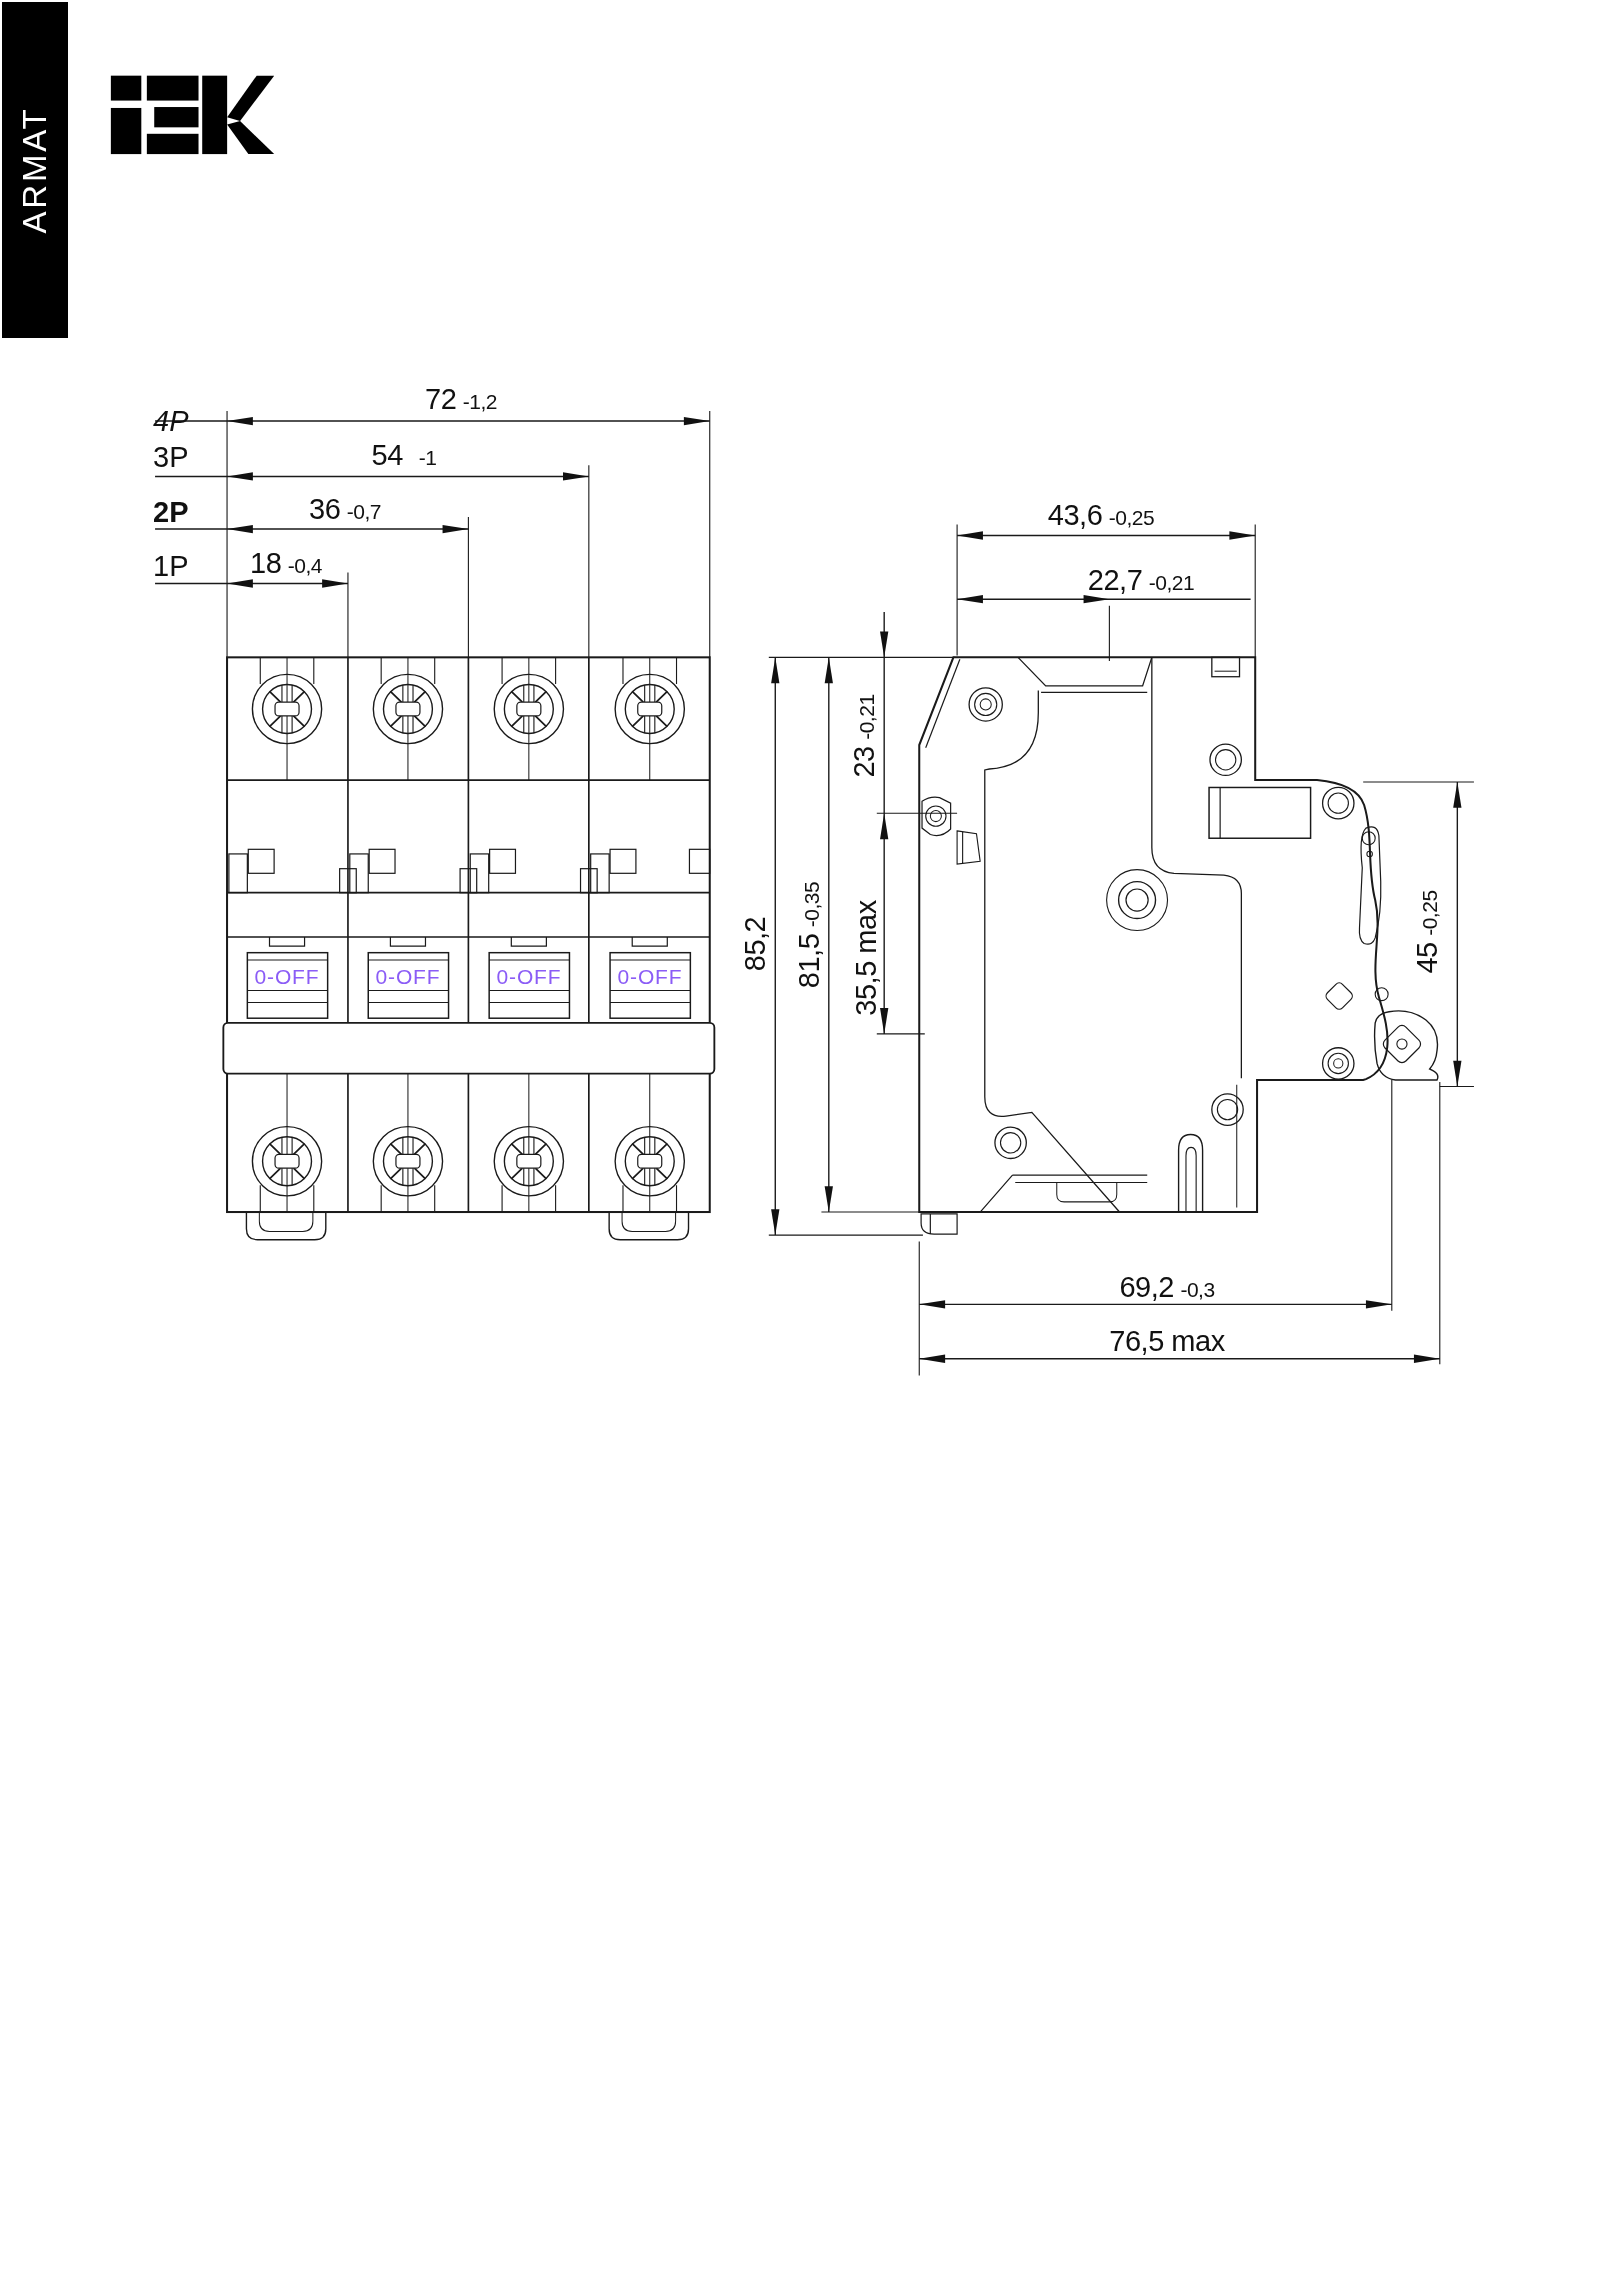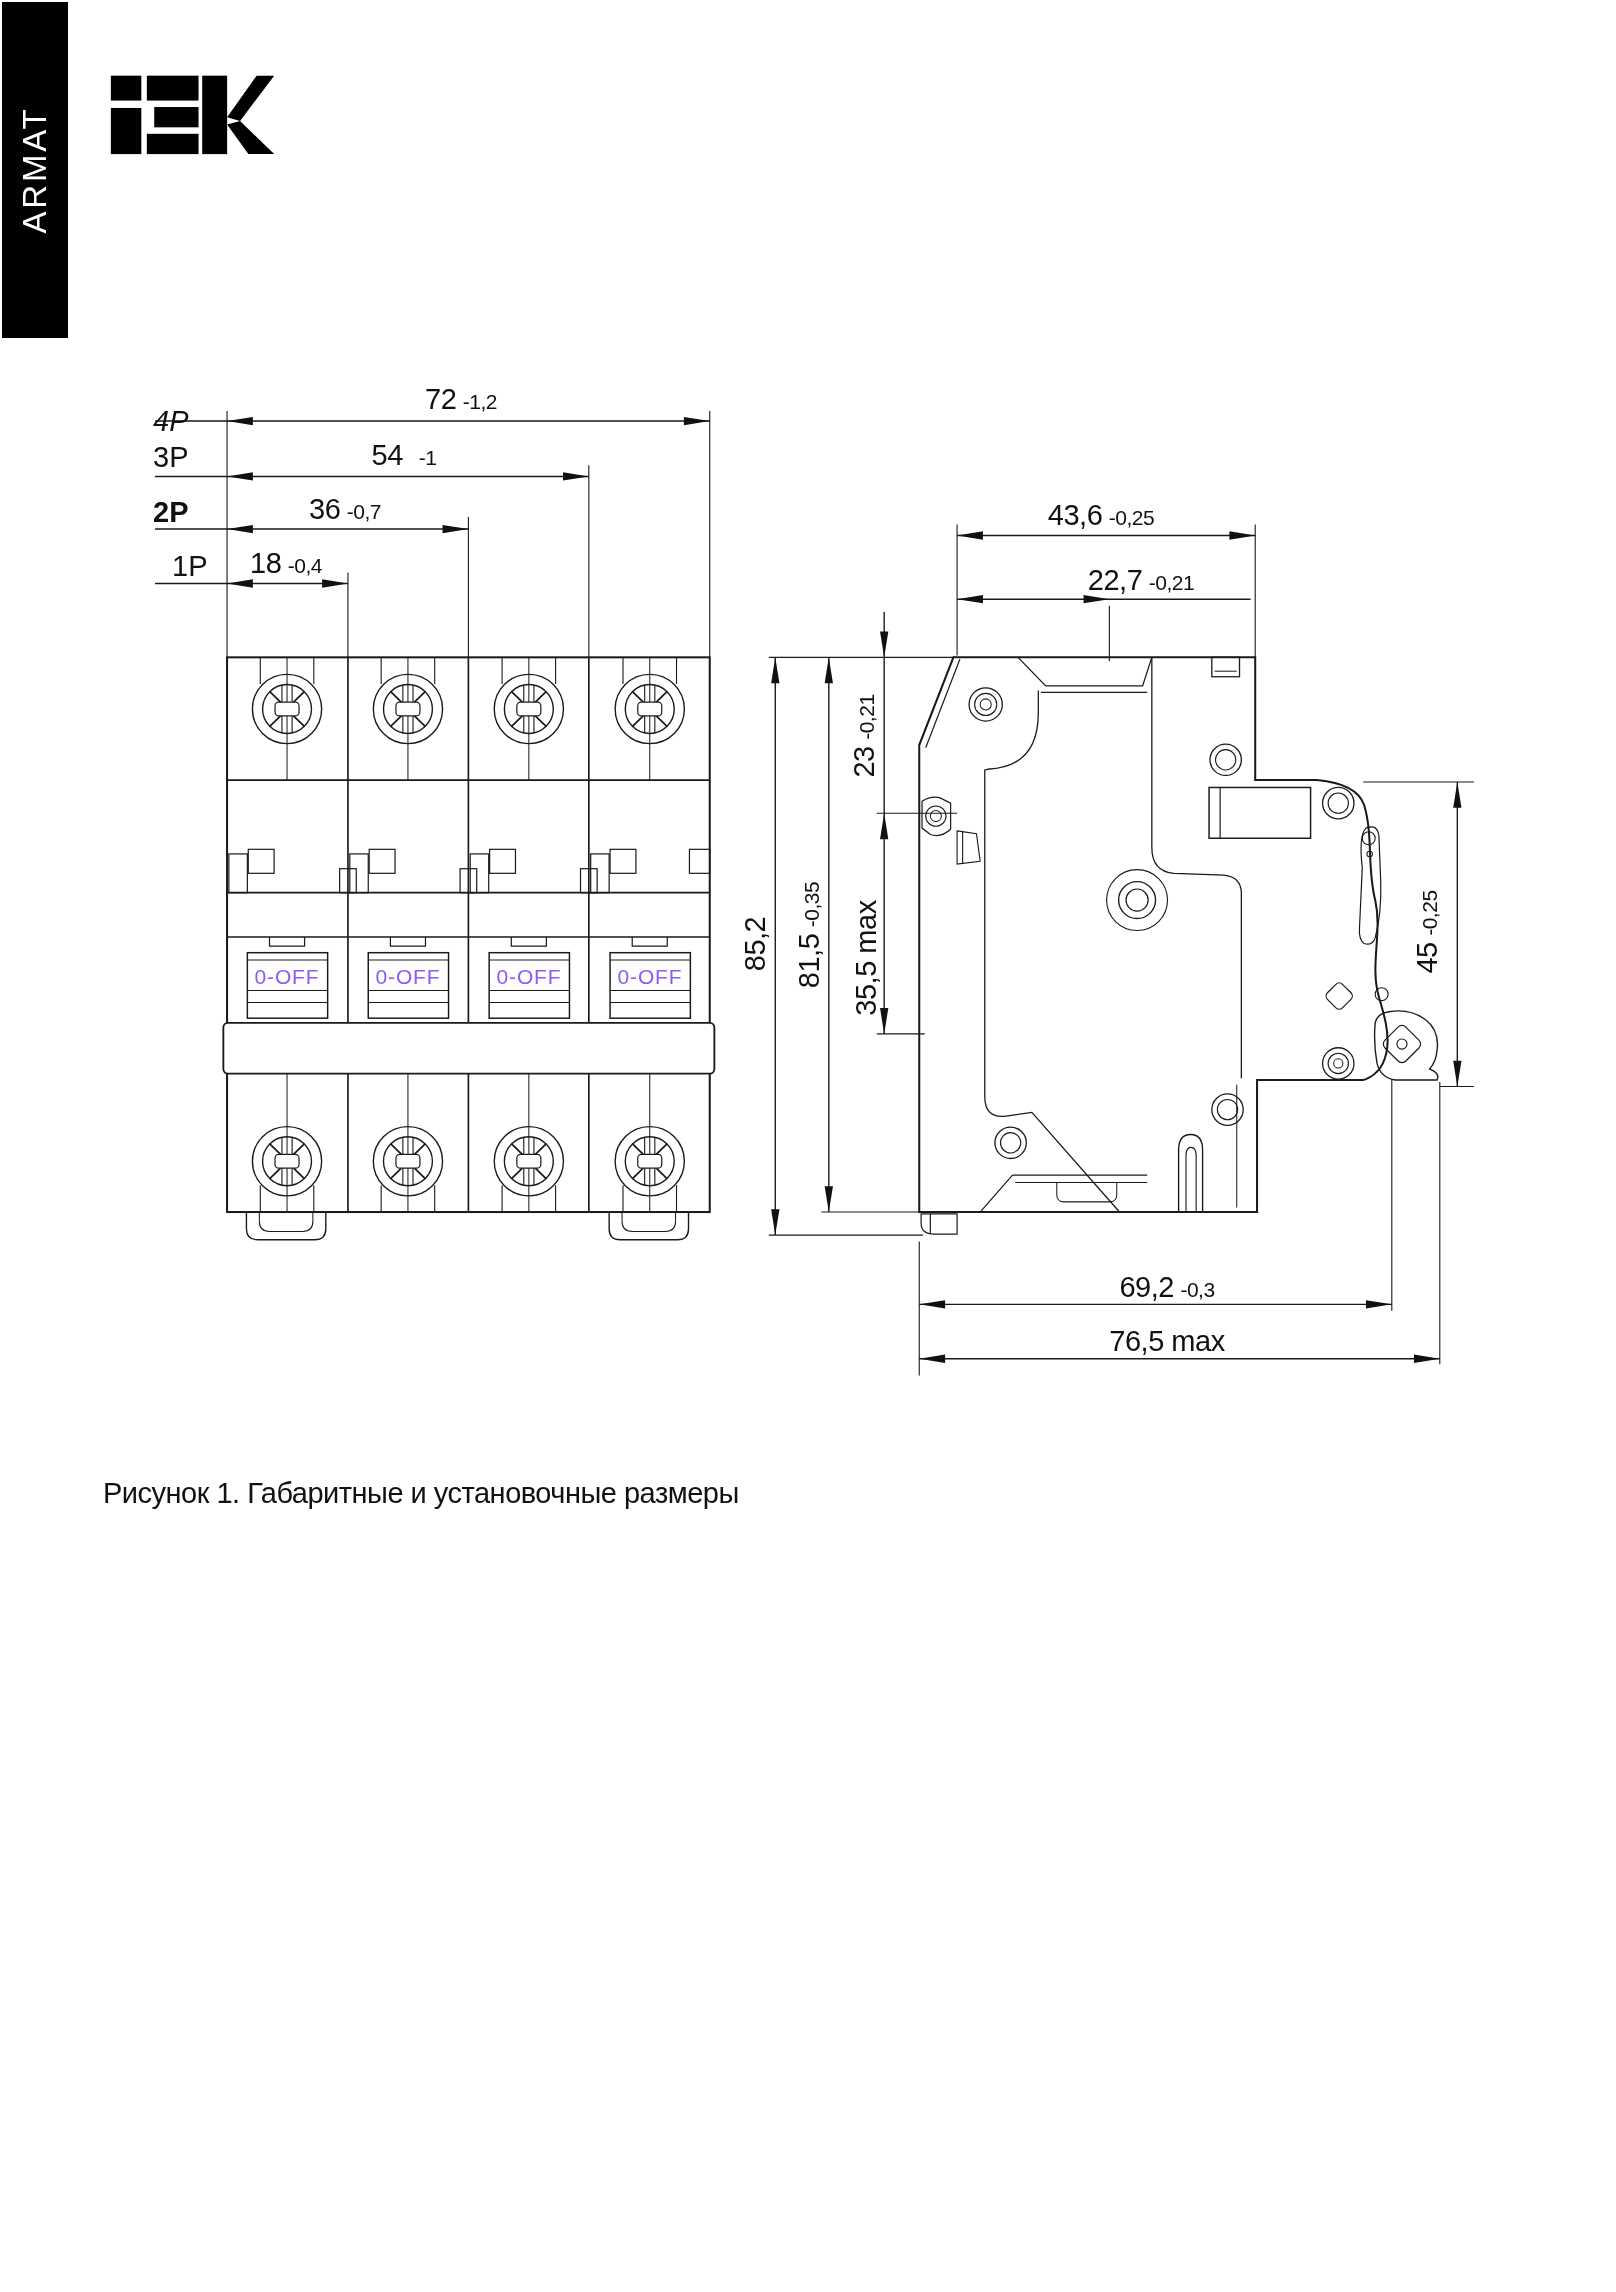--- a/index.html
+++ b/index.html
@@ -259,21 +259,21 @@
       <polygon points="996,1413 1024,1408.5 1024,1417.5"></polygon>
         <polygon points="1508,1413 1480,1408.5 1480,1417.5"></polygon>
       <polygon points="996,1472 1024,1467.5 1024,1476.5"></polygon>
         <polygon points="1560,1472 1532,1467.5 1532,1476.5"></polygon>
     </g>
   </svg>
 
   <div class="txt polelabel" style="left:153px;top:405px;font-style:italic;">4P</div>
   <div class="txt polelabel" style="left:153px;top:441px;">3P</div>
   <div class="txt polelabel" style="left:153px;top:496px;font-weight:bold;">2P</div>
-  <div class="txt polelabel" style="left:153px;top:550px;margin-left:19px;">1P</div>
+  <div class="txt polelabel" style="left:153px;top:550px;">1P</div>
 
   <div class="txt dim center" style="left:461px;top:399px;">
     <span>72</span>
     <span class="tol">-1,2</span>
   </div>
   <div class="txt dim center" style="left:404px;top:455px;gap:16px;">
     <span>54</span>
     <span class="tol">-1</span>
   </div>
   <div class="txt dim center" style="left:345px;top:509px;">
@@ -320,16 +320,15 @@
   </div>
   <div class="txt dim center" style="left:1167px;top:1341px;">
     <span>76,5 max</span>
   </div>
 
   <div class="txt handle-label" style="left:287px;top:965px;">0-OFF</div>
   <div class="txt handle-label" style="left:408px;top:965px;">0-OFF</div>
   <div class="txt handle-label" style="left:529px;top:965px;">0-OFF</div>
   <div class="txt handle-label" style="left:650px;top:965px;">0-OFF</div>
 
-  <div id="caption">Рисунок 1. Габаритные и установочные размеры</div>
 
 </div>
 
 
 </body></html>

